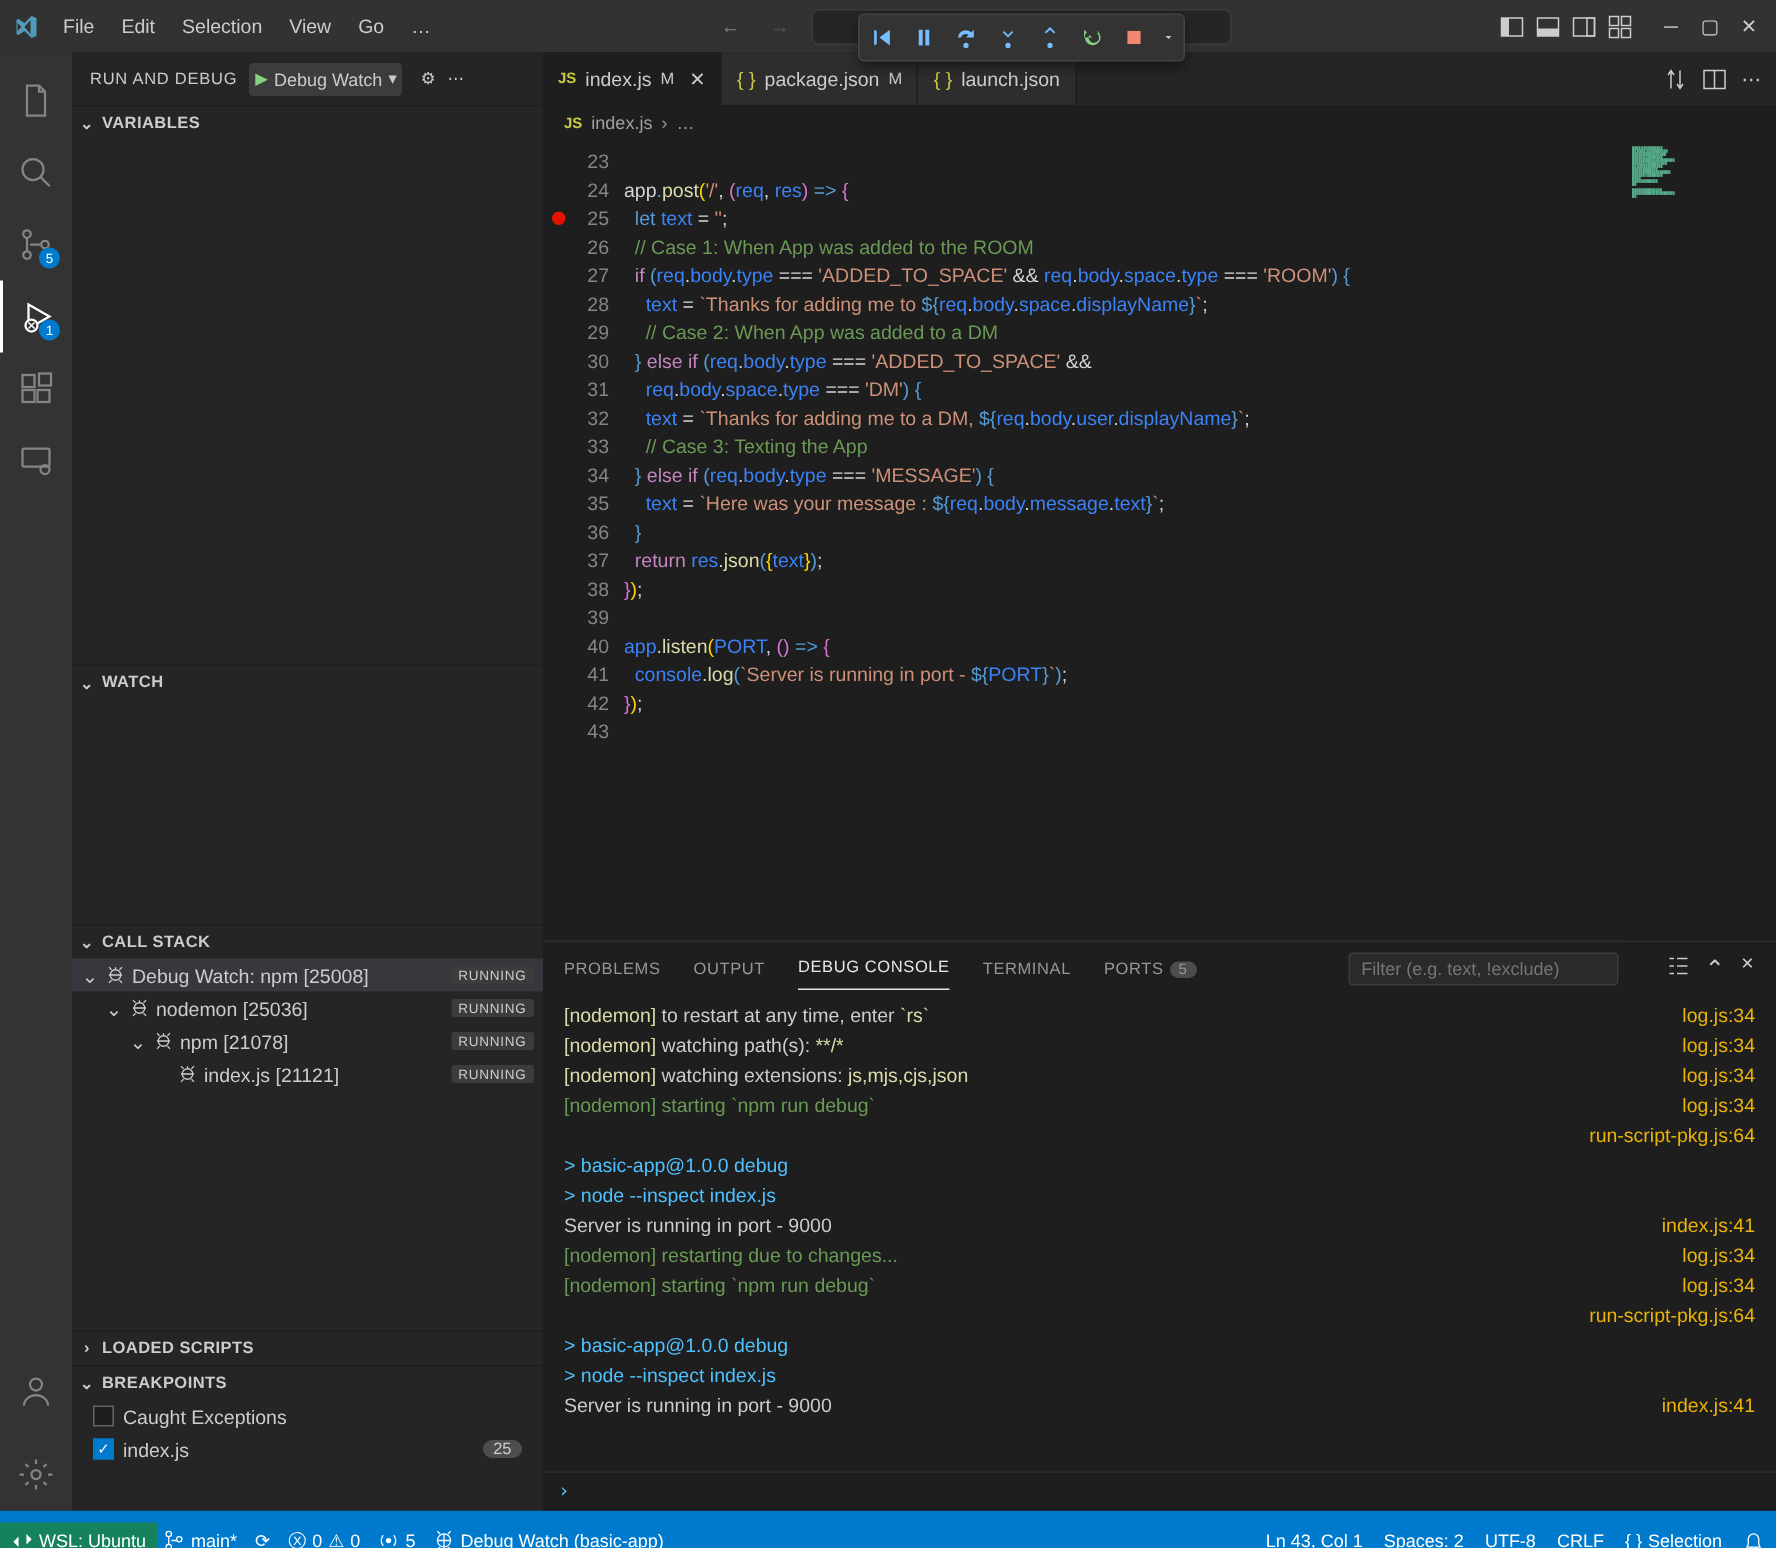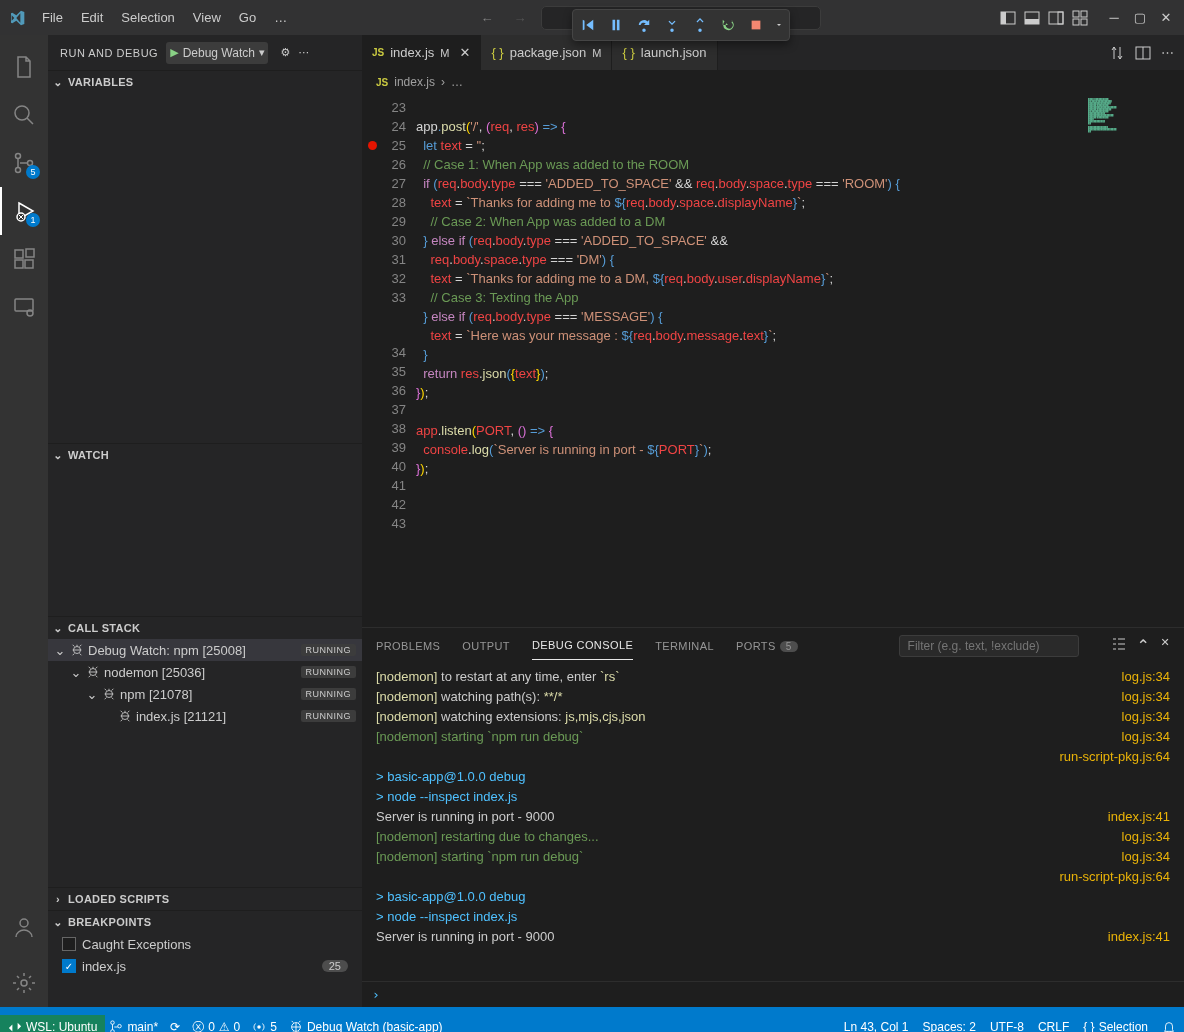--- a/index.html
+++ b/index.html
@@ -45,21 +45,21 @@
 .tab.active{background:#1e1e1e}
 .tab .mod{color:#cccccc;font-size:11px}
 .tab .close{color:#cccccc;margin-left:4px}
 .tab-actions{margin-left:auto;display:flex;align-items:center;gap:10px;padding:0 10px;color:#cccccc}
 .breadcrumb{height:24px;display:flex;align-items:center;padding:0 14px;gap:6px;font-size:12px;color:#a0a0a0;background:#1e1e1e}
 .code-container{flex:1;display:flex;position:relative;overflow:hidden}
 .gutter{width:54px;text-align:right;padding-right:10px;color:#858585;font-family:Consolas,monospace;font-size:13px;line-height:19px;padding-top:4px}
 .gutter .bp-dot{position:absolute;left:6px;width:9px;height:9px;border-radius:50%;background:#e51400}
 .code{flex:1;font-family:Consolas,monospace;font-size:13px;line-height:19px;padding-top:4px;white-space:pre;color:#d4d4d4}
 .minimap{position:absolute;right:0;top:0;width:100px;height:100%;background:#1e1e1e;padding:4px;font-size:2px;line-height:2px;color:#4a7a9e;font-family:monospace;overflow:hidden}
-.k-blue{color:#569cd6}.k-lblue{color:#ef4444}.k-str{color:#ce9178}.k-fn{color:#dcdcaa}.k-cmt{color:#6a9955}.k-pur{color:#c586c0}.k-yel{color:#ffd700}.k-pink{color:#da70d6}
+.k-blue{color:#569cd6}.k-lblue{color:#3b82f6}.k-str{color:#ce9178}.k-fn{color:#dcdcaa}.k-cmt{color:#6a9955}.k-pur{color:#c586c0}.k-yel{color:#ffd700}.k-pink{color:#da70d6}
 .bottom-panel{height:380px;background:#1e1e1e;border-top:1px solid #2d2d2d;display:flex;flex-direction:column}
 .panel-tabs{height:35px;display:flex;align-items:center;padding:0 14px;gap:22px;font-size:11px;letter-spacing:0.4px}
 .panel-tab{color:#969696;cursor:pointer;padding:8px 0;text-transform:uppercase}
 .panel-tab.active{color:#e7e7e7;border-bottom:1px solid #e7e7e7}
 .panel-tab .badge2{background:#4d4d4d;border-radius:10px;padding:0 6px;font-size:10px;margin-left:4px}
 .filter-box{margin-left:auto;background:#2a2a2a;border:1px solid #3c3c3c;border-radius:3px;padding:3px 8px;width:180px;color:#858585;font-size:12px}
 .panel-icons{display:flex;gap:10px;margin-left:10px;color:#cccccc}
 .console{flex:1;font-family:Consolas,monospace;font-size:13px;line-height:20px;padding:4px 14px;overflow:hidden}
 .console .row{display:flex}
 .console .msg{flex:1}
@@ -376,21 +376,21 @@
           <div style="position: relative;">24</div>
           <div style="position: relative;">25<span class="bp-dot" style="top: 5px;"></span></div>
           <div style="position: relative;">26</div>
           <div style="position: relative;">27</div>
           <div style="position: relative;">28</div>
           <div style="position: relative;">29</div>
           <div style="position: relative;">30</div>
           <div style="position: relative;">31</div>
           <div style="position: relative;">32</div>
           <div style="position: relative;">33</div>
-          <div style="position: relative; margin-top: 36px;">34</div>
+          <div style="position: relative;">34</div>
           <div style="position: relative;">35</div>
           <div style="position: relative;">36</div>
           <div style="position: relative;">37</div>
           <div style="position: relative;">38</div>
           <div style="position: relative;">39</div>
           <div style="position: relative;">40</div>
           <div style="position: relative;">41</div>
           <div style="position: relative;">42</div>
           <div style="position: relative;">43</div>
         </div>

